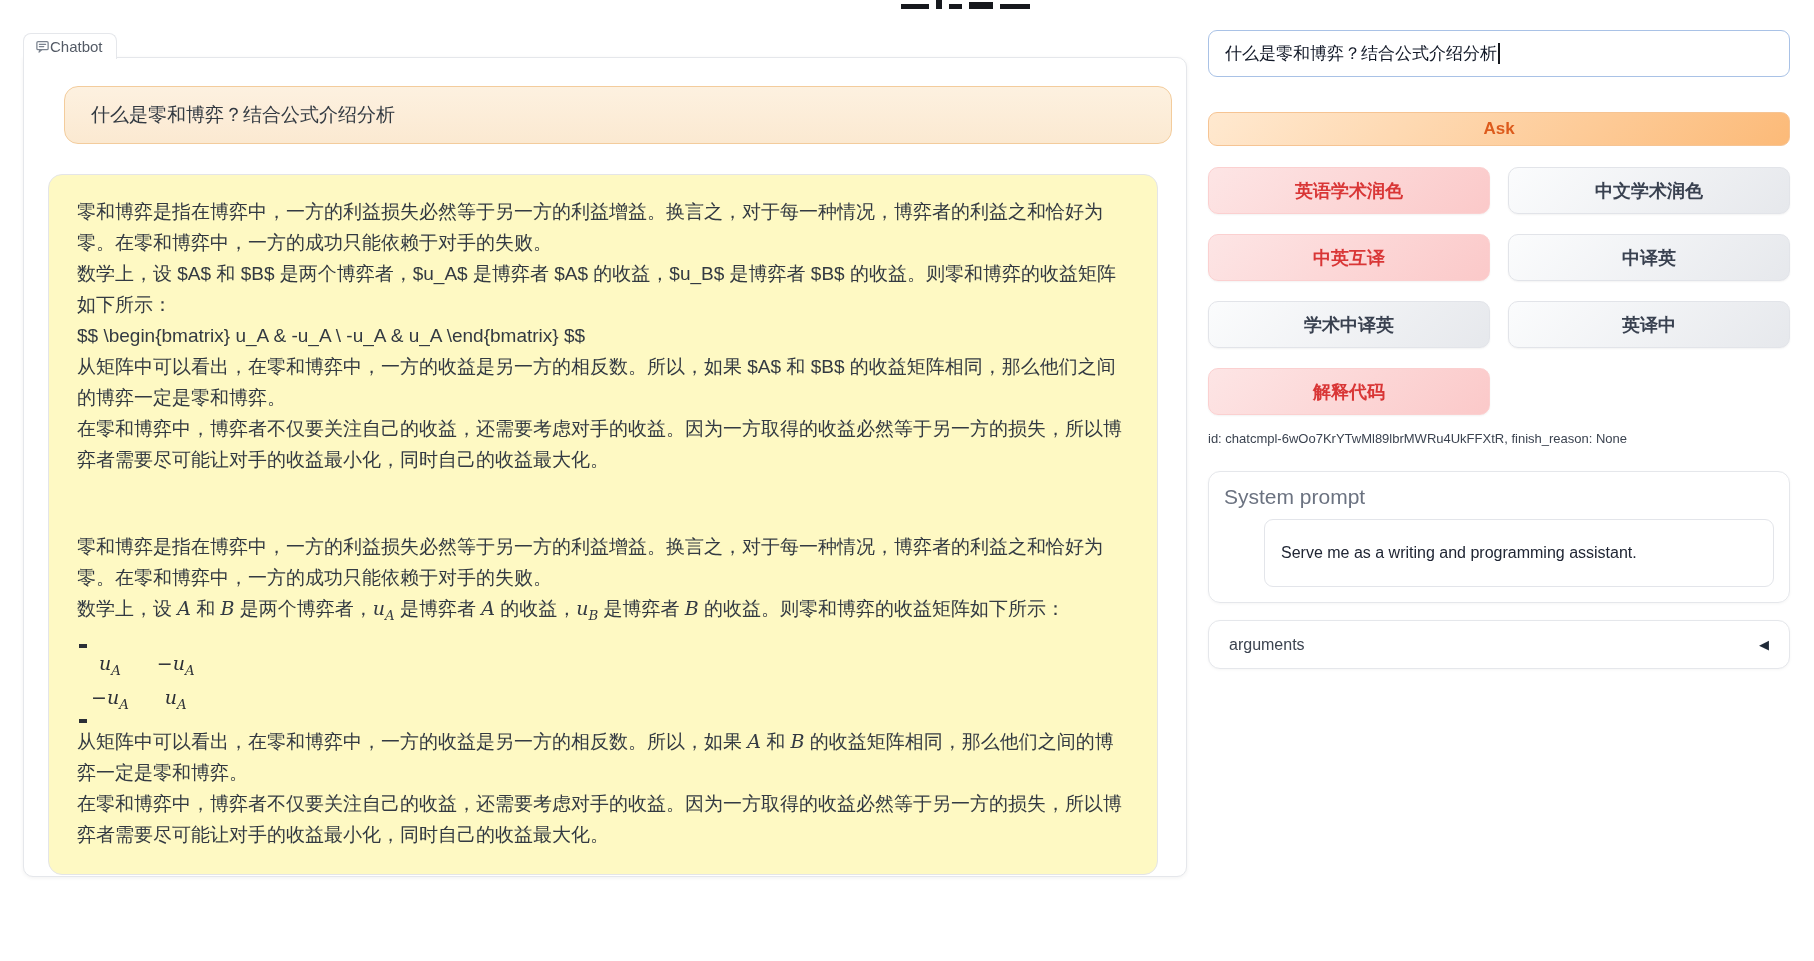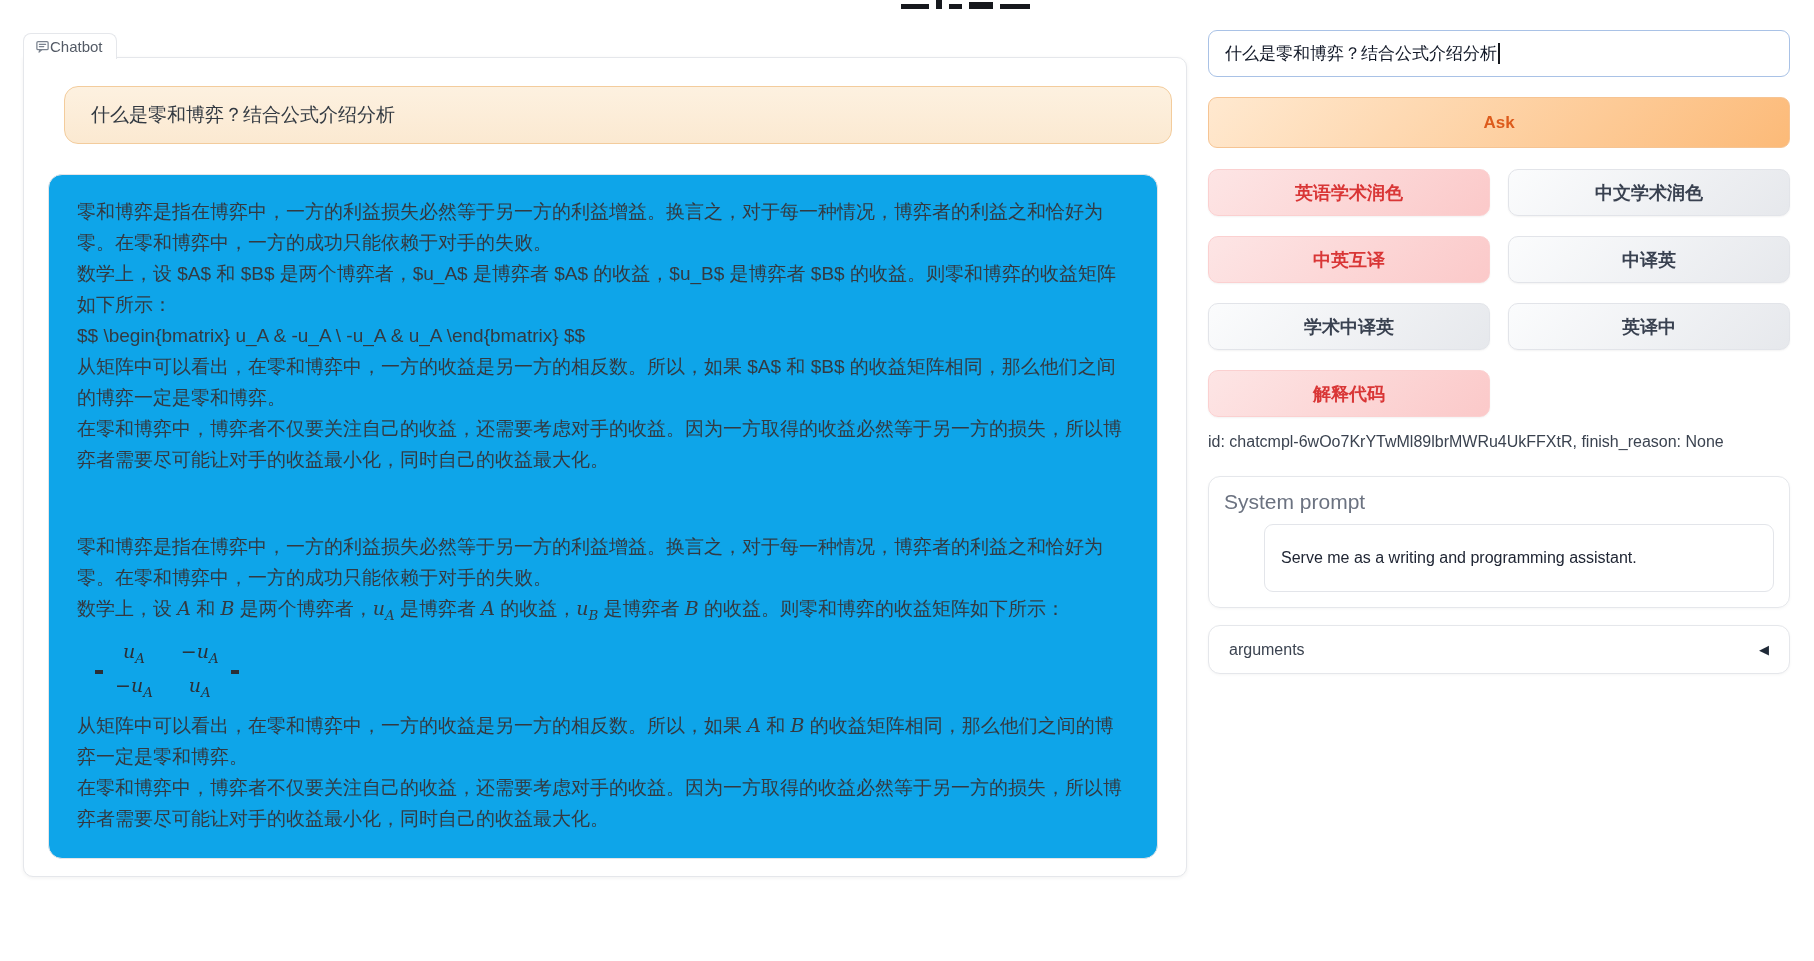--- a/index.html
+++ b/index.html
@@ -21,57 +21,57 @@
   .chat-panel { position:absolute; left:23px; top:57px; width:1164px; height:820px;
                 background:#fff; border:1px solid #e5e7eb; border-radius:0 10px 10px 10px;
                 box-shadow:0 1px 4px rgba(0,0,0,.06); padding:14px; }
   .panel-label { position:absolute; left:-1px; top:-25px; height:26px; background:#fff;
                  border:1px solid #e5e7eb; border-bottom:none; border-radius:8px 8px 0 0;
                  display:flex; align-items:center; padding:0 13px 0 11px;
                  font-size:15px; color:#545b66; }
   .msg { border-radius:14px; font-size:19px; color:#333a42; }
   .msg.user { background:linear-gradient(180deg,#fdf1e0,#fbe9d1); border:1px solid #f3cc9c;
               margin:14px 0 0 26px; padding:13px 26px; line-height:30px; }
-  .msg.bot  { background:#0ea5e9; border:1px solid #e4e5e8; margin:30px 14px 0 10px;
+  .msg.bot  { background:#fef9c3; border:1px solid #e4e5e8; margin:30px 14px 0 10px;
               padding:21px 28px 24px 28px; min-height:594px; }
   .line { line-height:31px; }
   .para-gap { height:56px; }
 
   
   .mi, .msub { font-family:"DejaVu Serif", serif; font-style:italic; }
   .msub { font-size:0.7em; }
-  .matrix { display:inline-flex; align-items:center; margin:5px 0 3px 18px; }
+  .matrix { display:inline-flex; align-items:flex-start; margin:5px 0 3px 2px;flex-direction:column; }
   .mbl { width:8px; border:2px solid #2b2f36; border-right:none; }
   .mbr { width:8px; border:2px solid #2b2f36; border-left:none; }
   .mgrid { display:grid; grid-template-columns:auto auto; column-gap:28px;
            padding:2px 12px; font-size:19px; line-height:27px; color:#2b2f36; }
   .mcell { text-align:center; }
 
   
   .right-col { position:absolute; left:1208px; top:30px; width:582px; }
   .textbox { background:#fff; border-radius:9px; font-size:17px; color:#111827; }
   .question { height:47px; border:1px solid #a9c2e6; padding:0 16px;
               display:flex; align-items:center; }
   .caret { display:inline-block; width:1.5px; height:21px; background:#15181d; margin-left:1px; }
 
   button { font-family:"Liberation Sans", sans-serif; cursor:pointer; }
-  .btn-ask { margin-top:20px; width:100%; height:51px; border-radius:9px;
+  .btn-ask { margin-top:35px; width:100%; height:34px; border-radius:9px;
              border:1px solid #f6c493;
              background:linear-gradient(135deg,#ffe9d0 0%,#fcba78 100%);
              color:#dd5b1c; font-weight:700; font-size:17px; }
   .grid { margin-top:21px; display:grid; grid-template-columns:1fr 1fr;
           column-gap:18px; row-gap:20px; }
   .btn { height:47px; border-radius:10px; font-size:18px; font-weight:700;
          box-shadow:0 1px 2px rgba(0,0,0,.05); }
   .btn-gray { background:linear-gradient(135deg,#fbfcfd 0%,#e6e8ec 100%);
               border:1px solid #e2e4e9; color:#394150;font-family:Liberation Mono, monospace; }
   .btn-pink { background:linear-gradient(135deg,#fde5e5 0%,#fbc9c9 100%);
               border:1px solid #fbd0d0; color:#d93636; }
 
-  .status { margin-top:16px; font-size:16px; color:#3b4350; }
+  .status { margin-top:16px; font-size:13px; color:#3b4350; }
 
   .sys-panel { margin-top:25px; border:1px solid #e5e7eb; border-radius:12px;
                padding:13px 15px 15px; box-shadow:0 1px 3px rgba(0,0,0,.04); }
   .sys-label { font-size:21px; color:#6b7280; }
   .sys-value { margin-top:10px; border:1px solid #e3e5ea; padding:24px 16px;
                font-size:16px; color:#202634;margin-left:40px; }
 
   .accordion { margin-top:17px; border:1px solid #e5e7eb; border-radius:12px;
                height:49px; padding:0 20px; display:flex; align-items:center;
                justify-content:space-between; font-size:16px; color:#3b4350;

